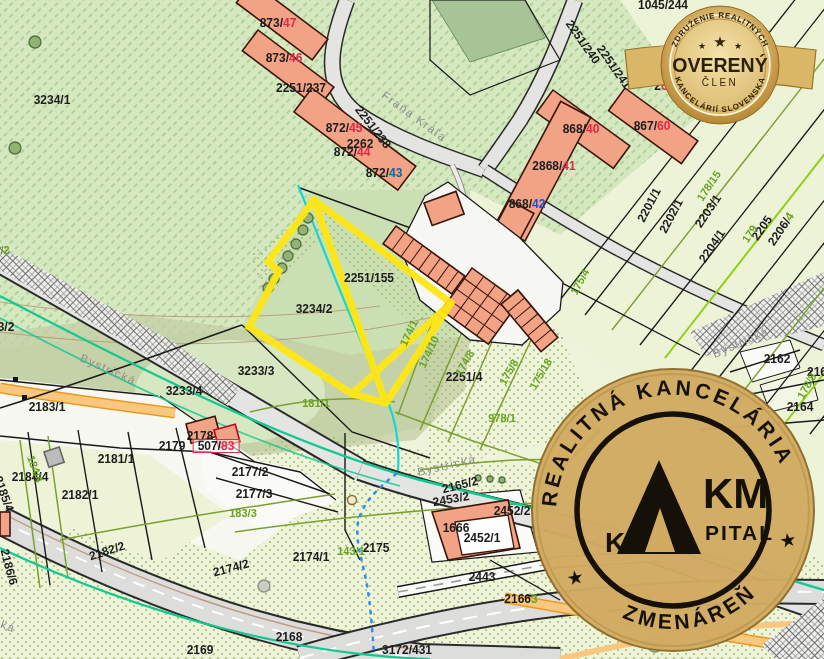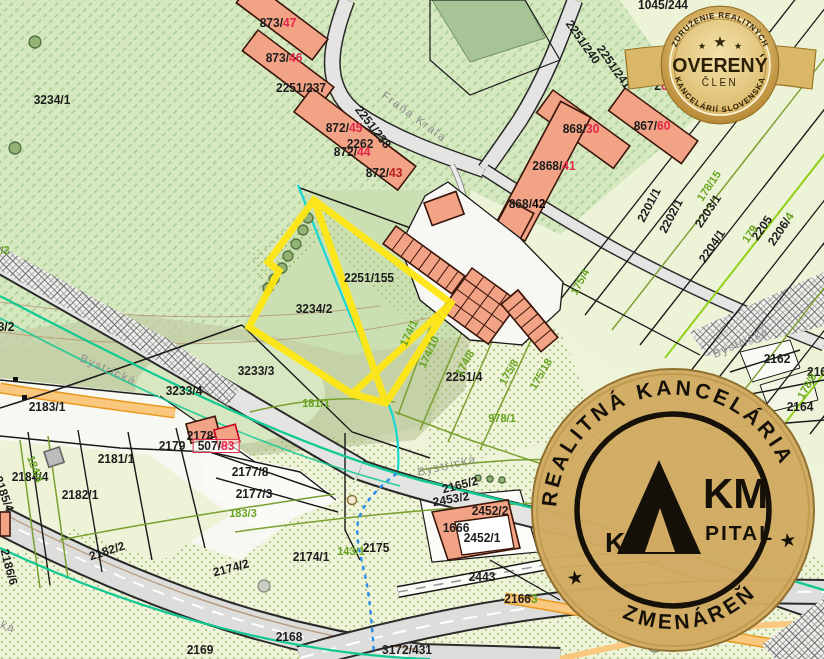--- a/index.html
+++ b/index.html
@@ -258,30 +258,30 @@
       <div class="lbl lbl-s" style="transform: translate(447px, 466px) translate(-50%, -50%) rotate(-13deg);">Bystrická</div>
       <div class="lbl lbl-s" style="transform: translate(741px, 343px) translate(-50%, -50%) rotate(-24deg);">Bystrická</div>
       <div class="lbl lbl-s" style="transform: translate(8px, 627px) translate(-50%, -50%) rotate(20deg);">ká</div>
       <div class="lbl lbl-b" style="transform: translate(52px, 100px) translate(-50%, -50%) rotate(0deg);">3234/1</div>
       <div class="lbl lbl-b" style="transform: translate(301px, 88px) translate(-50%, -50%) rotate(0deg);">2251/237</div>
       <div class="lbl lbl-b" style="transform: translate(278px, 23px) translate(-50%, -50%) rotate(0deg);"><span style="color: rgb(27, 27, 27);">873/</span><span style="color: rgb(224, 40, 74);">47</span></div>
       <div class="lbl lbl-b" style="transform: translate(284px, 58px) translate(-50%, -50%) rotate(0deg);"><span style="color: rgb(27, 27, 27);">873/</span><span style="color: rgb(224, 40, 74);">46</span></div>
       <div class="lbl lbl-b" style="transform: translate(322px, 128px) translate(-50%, -50%) rotate(0deg); padding-left: 44px;"><span style="color: rgb(27, 27, 27);">872/</span><span style="color: rgb(224, 40, 74);">45</span></div>
       <div class="lbl lbl-b" style="transform: translate(360px, 144px) translate(-50%, -50%) rotate(0deg);">2262</div>
       <div class="lbl lbl-b" style="transform: translate(352px, 152px) translate(-50%, -50%) rotate(0deg);"><span style="color: rgb(27, 27, 27);">872/</span><span style="color: rgb(224, 40, 74);">44</span></div>
-      <div class="lbl lbl-b" style="transform: translate(384px, 173px) translate(-50%, -50%) rotate(0deg);"><span style="color: rgb(27, 27, 27);">872/</span><span style="color: #b91c1c; text-align: center;">43</span></div>
+      <div class="lbl lbl-b" style="transform: translate(384px, 173px) translate(-50%, -50%) rotate(0deg);"><span style="color: rgb(27, 27, 27);">872/</span><span style="color: #0369a1; text-align: center;">43</span></div>
       <div class="lbl lbl-b" style="transform: translate(373px, 127px) translate(-50%, -50%) rotate(52deg);">2251/238</div>
       <div class="lbl lbl-b" style="transform: translate(583px, 42px) translate(-50%, -50%) rotate(55deg);">2251/240</div>
       <div class="lbl lbl-b" style="transform: translate(614px, 67px) translate(-50%, -50%) rotate(55deg);">2251/241</div>
       <div class="lbl lbl-b" style="transform: translate(663px, 5px) translate(-50%, -50%) rotate(0deg);">1045/244</div>
-      <div class="lbl lbl-b" style="transform: translate(581px, 129px) translate(-50%, -50%) rotate(0deg);"><span style="color: rgb(27, 27, 27);">868/</span><span style="color: rgb(224, 40, 74);">30</span></div>
+      <div class="lbl lbl-b" style="transform: translate(581px, 129px) translate(-50%, -50%) rotate(0deg);"><span style="color: rgb(27, 27, 27);">868/</span><span style="color: rgb(224, 40, 74);">40</span></div>
       <div class="lbl lbl-b" style="transform: translate(652px, 126px) translate(-50%, -50%) rotate(0deg);"><span style="color: rgb(27, 27, 27);">867/</span><span style="color: rgb(224, 40, 74);">60</span></div>
       <div class="lbl lbl-b" style="transform: translate(661px, 86px) translate(-50%, -50%) rotate(0deg);"><span style="color: rgb(27, 27, 27);">2</span><span style="color: rgb(224, 40, 74);">6</span></div>
       <div class="lbl lbl-b" style="transform: translate(554px, 166px) translate(-50%, -50%) rotate(0deg);"><span style="color: rgb(27, 27, 27);">2868/</span><span style="color: rgb(224, 40, 74);">41</span></div>
-      <div class="lbl lbl-b" style="transform: translate(527px, 204px) translate(-50%, -50%) rotate(0deg);"><span style="color: rgb(27, 27, 27);">868/</span><span style="color: #000000; text-align: right;">42</span></div>
+      <div class="lbl lbl-b" style="transform: translate(527px, 204px) translate(-50%, -50%) rotate(0deg);"><span style="color: rgb(27, 27, 27);">868/</span><span style="color: #1d4ed8; text-align: right;">42</span></div>
       <div class="lbl lbl-b" style="transform: translate(369px, 278px) translate(-50%, -50%) rotate(0deg);">2251/155</div>
       <div class="lbl lbl-b" style="transform: translate(314px, 309px) translate(-50%, -50%) rotate(0deg);">3234/2</div>
       <div class="lbl lbl-b" style="transform: translate(256px, 371px) translate(-50%, -50%) rotate(0deg);">3233/3</div>
       <div class="lbl lbl-b" style="transform: translate(184px, 391px) translate(-50%, -50%) rotate(0deg);">3233/4</div>
       <div class="lbl lbl-b" style="transform: translate(6px, 327px) translate(-50%, -50%) rotate(0deg);">3/2</div>
       <div class="lbl lbl-b" style="transform: translate(464px, 377px) translate(-50%, -50%) rotate(0deg);">2251/4</div>
       <div class="lbl lbl-b" style="transform: translate(777px, 359px) translate(-50%, -50%) rotate(0deg);">2162</div>
       <div class="lbl lbl-b" style="transform: translate(817px, 372px) translate(-50%, -50%) rotate(0deg);">216</div>
       <div class="lbl lbl-b" style="transform: translate(800px, 407px) translate(-50%, -50%) rotate(0deg);">2164</div>
       <div class="lbl lbl-b" style="transform: translate(649px, 205px) translate(-50%, -50%) rotate(-62deg);">2201/1</div>
@@ -293,28 +293,28 @@
       <div class="lbl lbl-b" style="transform: translate(47px, 407px) translate(-50%, -50%) rotate(0deg);">2183/1</div>
       <div class="lbl lbl-b" style="transform: translate(200px, 436px) translate(-50%, -50%) rotate(0deg);">2178</div>
       <div class="lbl lbl-b" style="transform: translate(172px, 446px) translate(-50%, -50%) rotate(0deg);">2179</div>
       <div class="lbl lbl-b lbl-box" style="transform: translate(216px, 446px) translate(-50%, -50%) rotate(0deg);"><span style="color: rgb(27, 27, 27);">507/</span><span style="color: rgb(224, 40, 74);">83</span></div>
       <div class="lbl lbl-b" style="transform: translate(116px, 459px) translate(-50%, -50%) rotate(0deg);">2181/1</div>
       <div class="lbl lbl-b" style="transform: translate(30px, 477px) translate(-50%, -50%) rotate(0deg);">2184/4</div>
       <div class="lbl lbl-b" style="transform: translate(80px, 495px) translate(-50%, -50%) rotate(0deg);">2182/1</div>
       <div class="lbl lbl-b" style="transform: translate(107px, 551px) translate(-50%, -50%) rotate(-18deg);">2182/2</div>
       <div class="lbl lbl-b" style="transform: translate(9px, 567px) translate(-50%, -50%) rotate(75deg);">2186/6</div>
       <div class="lbl lbl-b" style="transform: translate(4px, 494px) translate(-50%, -50%) rotate(70deg);">2185/4</div>
-      <div class="lbl lbl-b" style="transform: translate(250px, 472px) translate(-50%, -50%) rotate(0deg);">2177/8</div>
+      <div class="lbl lbl-b" style="transform: translate(250px, 472px) translate(-50%, -50%) rotate(0deg);">2177/2</div>
       <div class="lbl lbl-b" style="transform: translate(254px, 494px) translate(-50%, -50%) rotate(0deg);">2177/3</div>
       <div class="lbl lbl-b" style="transform: translate(231px, 568px) translate(-50%, -50%) rotate(-15deg);">2174/2</div>
       <div class="lbl lbl-b" style="transform: translate(311px, 557px) translate(-50%, -50%) rotate(0deg);">2174/1</div>
       <div class="lbl lbl-b" style="transform: translate(376px, 548px) translate(-50%, -50%) rotate(0deg);">2175</div>
       <div class="lbl lbl-b" style="transform: translate(460px, 485px) translate(-50%, -50%) rotate(-14deg);">2165/2</div>
       <div class="lbl lbl-b" style="transform: translate(451px, 499px) translate(-50%, -50%) rotate(-10deg);">2453/2</div>
-      <div class="lbl lbl-b" style="transform: translate(490px, 511px) translate(-50%, -50%) rotate(0deg);">2452/2</div>
+      <div class="lbl lbl-b" style="transform: translate(490px, 511px) translate(-50%, -50%) rotate(0deg); margin-left: 22px;">2452/2</div>
       <div class="lbl lbl-b" style="transform: translate(456px, 528px) translate(-50%, -50%) rotate(0deg);">1666</div>
       <div class="lbl lbl-b" style="transform: translate(482px, 538px) translate(-50%, -50%) rotate(0deg);">2452/1</div>
       <div class="lbl lbl-b" style="transform: translate(482px, 577px) translate(-50%, -50%) rotate(0deg);">2443</div>
       <div class="lbl lbl-b" style="transform: translate(521px, 599px) translate(-50%, -50%) rotate(0deg);"><span style="color: rgb(27, 27, 27);">2166</span><span style="color: rgb(103, 164, 31);">3</span></div>
       <div class="lbl lbl-b" style="transform: translate(289px, 637px) translate(-50%, -50%) rotate(0deg);">2168</div>
       <div class="lbl lbl-b" style="transform: translate(200px, 650px) translate(-50%, -50%) rotate(0deg);">2169</div>
       <div class="lbl lbl-b" style="transform: translate(407px, 650px) translate(-50%, -50%) rotate(0deg);">3172/431</div>
       <div class="lbl lbl-g" style="transform: translate(5px, 250px) translate(-50%, -50%) rotate(0deg);">/2</div>
       <div class="lbl lbl-g" style="transform: translate(316px, 403px) translate(-50%, -50%) rotate(0deg);">181/1</div>
       <div class="lbl lbl-g" style="transform: translate(409px, 333px) translate(-50%, -50%) rotate(-65deg);">174/1</div>

